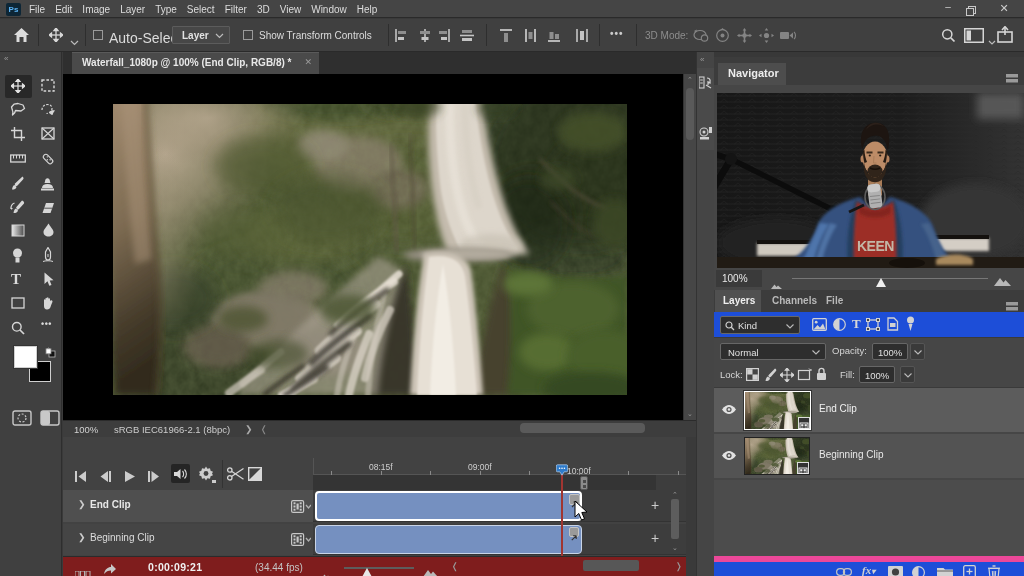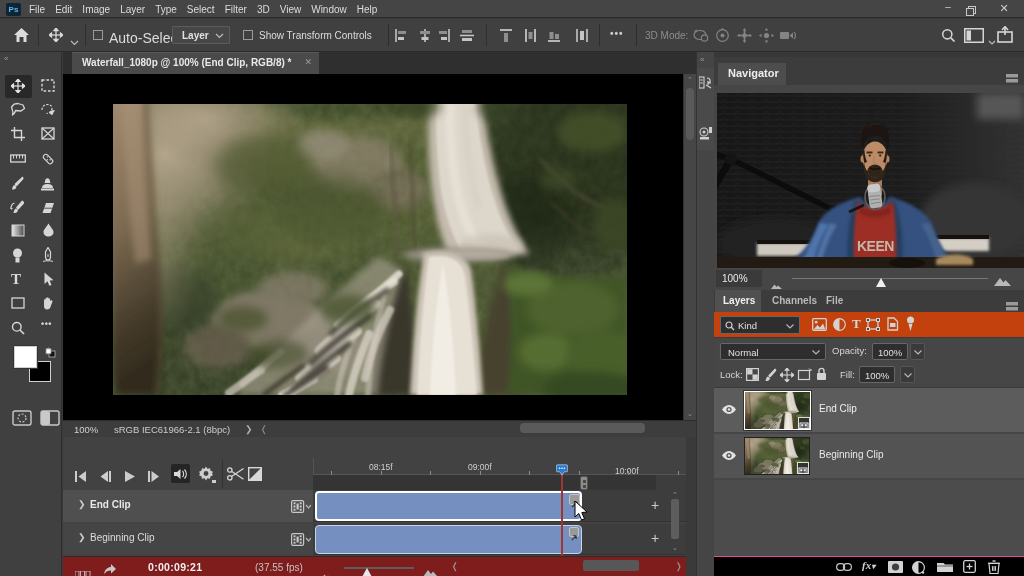--- a/index.html
+++ b/index.html
@@ -483,21 +483,21 @@
           </svg></div>
       <div class="abs" style="left:185px;top:9px;"><svg width="14" height="14" viewBox="0 0 14 14">
             <rect x="0.7" y="0.7" width="12.6" height="12.6" fill="none" stroke="#d8d8d8" stroke-width="1.4"></rect>
             <path d="M13.3 0.7 L13.3 13.3 L0.7 13.3 Z" fill="#d8d8d8"></path>
           </svg></div>
     </div>
 
     <div class="abs" style="left:250px;top:21px;width:373px;height:17px;border-bottom:1px solid #555;border-left:1px solid #555;">
       <span style="position:absolute;left:55px;top:4px;font-size:8.5px;color:#cfcfcf;">08:15f</span>
       <span style="position:absolute;left:154px;top:4px;font-size:8.5px;color:#cfcfcf;">09:00f</span>
-      <span style="position:absolute;left:253px;top:8px;font-size:8.5px;color:#cfcfcf;padding-left:48px;">10:00f</span>
+      <span style="position:absolute;left:253px;top:8px;font-size:8.5px;color:#cfcfcf;">10:00f</span>
       <div class="abs" style="left:17px;top:13px;width:1px;height:4px;background:#8a8a8a;"></div>
       <div class="abs" style="left:67px;top:13px;width:1px;height:4px;background:#8a8a8a;"></div>
       <div class="abs" style="left:116px;top:13px;width:1px;height:4px;background:#8a8a8a;"></div>
       <div class="abs" style="left:166px;top:13px;width:1px;height:4px;background:#8a8a8a;"></div>
       <div class="abs" style="left:215px;top:13px;width:1px;height:4px;background:#8a8a8a;"></div>
       <div class="abs" style="left:265px;top:13px;width:1px;height:4px;background:#8a8a8a;"></div>
       <div class="abs" style="left:314px;top:13px;width:1px;height:4px;background:#8a8a8a;"></div>
       <div class="abs" style="left:364px;top:13px;width:1px;height:4px;background:#8a8a8a;"></div>
     </div>
 
@@ -583,21 +583,21 @@
     <div class="abs" style="left:0;top:119px;width:623px;height:20px;background:#7f1d1d;border-top:1px solid #2b2b2b;">
       <div class="abs" style="left:12px;top:7px;"><svg width="16" height="7" viewBox="0 0 16 7">
             <rect x="0" y="0" width="4" height="6" fill="none" stroke="#b5b5b5"></rect>
             <rect x="5.5" y="0" width="4" height="6" fill="none" stroke="#b5b5b5"></rect>
             <rect x="11" y="0" width="4" height="6" fill="none" stroke="#b5b5b5"></rect>
           </svg></div>
       <div class="abs" style="left:40px;top:4px;"><svg width="14" height="12" viewBox="0 0 14 12">
             <path d="M1 11 C2 6 5 4 8 4 L8 1 L13 6 L8 10.5 L8 7.5 C5 7.5 3 8.5 1 11 Z" fill="#c8c8c8"></path>
           </svg></div>
       <span style="position:absolute;left:85px;top:4px;font-size:10.5px;color:#f0f0f0;font-weight:bold;letter-spacing:0.3px;">0:00:09:21</span>
-      <span style="position:absolute;left:192px;top:4.5px;font-size:10px;color:#c4c4c4;">(37.55 fps)</span>
+      <span style="position:absolute;left:192px;top:4.5px;font-size:10px;color:#c4c4c4;">(34.44 fps)</span>
       <div class="abs" style="left:258px;top:8px;"><svg width="11" height="6" viewBox="0 0 11 6">
             <path d="M0 6 L3.5 1.5 L5.5 4 L7 2.5 L11 6 Z" fill="#b9b9b9"></path>
           </svg></div>
       <div class="abs" style="left:281px;top:10px;width:70px;height:2px;background:#5d5d5d;"></div>
       <div class="abs" style="left:299px;top:6px;"><svg width="10" height="9" viewBox="0 0 10 9">
             <path d="M5 0 L10 9 L0 9 Z" fill="#e8e8e8"></path>
           </svg></div>
       <div class="abs" style="left:360px;top:6px;"><svg width="15" height="8" viewBox="0 0 15 8">
             <path d="M0 8 L5 1 L8 5 L10 2.5 L15 8 Z" fill="#b9b9b9"></path>
           </svg></div>
@@ -749,21 +749,21 @@
         <span style="position:absolute;left:8px;top:5px;font-size:10px;color:#f0f0f0;font-weight:bold;">Layers</span>
       </div>
       <span style="position:absolute;left:58px;top:5px;font-size:10px;color:#b9b9b9;font-weight:bold;">Channels</span>
       <span style="position:absolute;left:112px;top:5px;font-size:10px;color:#b9b9b9;font-weight:bold;">File</span>
       <div class="abs" style="left:292px;top:7px;"><svg width="12" height="9" viewBox="0 0 12 9">
             <rect x="0" y="0" width="12" height="3.5" fill="#9a9a9a"></rect>
             <rect x="0" y="5" width="12" height="3.5" fill="#9a9a9a"></rect>
           </svg></div>
     </div>
 
-    <div class="abs" id="filterrow" style="left:0;top:260px;width:310px;height:26px;background:#c2410c;border-bottom:1px solid #3a3a3a;">
+    <div class="abs" id="filterrow" style="left:0;top:260px;width:310px;height:26px;background:#1d4ed8;border-bottom:1px solid #3a3a3a;">
       <div class="abs" style="left:6px;top:4px;width:80px;height:18px;background:#2e2e2e;border:1px solid #676767;border-radius:2px;">
         <svg style="position:absolute;left:4px;top:4px;" width="10" height="10" viewBox="0 0 10 10">
             <circle cx="4" cy="4" r="3" fill="none" stroke="#cfcfcf" stroke-width="1.2"></circle>
             <line x1="6.3" y1="6.3" x2="9" y2="9" stroke="#cfcfcf" stroke-width="1.3"></line>
           </svg>
         <span style="position:absolute;left:17px;top:3px;font-size:9.5px;color:#e0e0e0;">Kind</span>
         <svg style="position:absolute;right:5px;top:6.5px;" width="8" height="5" viewBox="0 0 8 5">
             <path d="M0.5 0.5 L4 4 L7.5 0.5" fill="none" stroke="#bbb" stroke-width="1.1"></path>
           </svg>
       </div>
@@ -890,21 +890,21 @@
                 <rect x="2.2" y="5.6" width="2.2" height="2.2" fill="#eee"></rect>
                 <rect x="5.6" y="5.6" width="2.2" height="2.2" fill="#eee"></rect>
               </svg></div>
         </div>
         <span style="position:absolute;left:105px;top:15px;font-size:10px;color:#e8e8e8;">Beginning Clip</span>
       </div>
     </div>
 
     <div class="abs" style="left:0;top:428px;width:310px;height:76px;background:#4c4c4c;"></div>
 
-    <div class="abs" id="layersbottom" style="left:0;top:504px;width:310px;height:20px;background:#000000;border-top:1px solid #ec4899;">
+    <div class="abs" id="layersbottom" style="left:0;top:504px;width:310px;height:20px;background:#1d4ed8;border-top:6px solid #ec4899;">
       <svg class="abs" style="left:122px;top:6px;" width="16" height="8" viewBox="0 0 16 8">
           <g fill="none" stroke="#c2c2c2" stroke-width="1.2">
             <rect x="0.6" y="0.6" width="8" height="6.8" rx="3.4"></rect>
             <rect x="7.4" y="0.6" width="8" height="6.8" rx="3.4"></rect>
           </g>
         </svg>
       <div class="abs" style="left:148px;top:2px;color:#d2d2d2;font-size:11px;font-style:italic;font-weight:bold;font-family:'Liberation Serif',serif;">fx<span style="font-size:8px;">▾</span></div>
       <svg class="abs" style="left:174px;top:4px;" width="15" height="12" viewBox="0 0 15 12">
           <rect x="0" y="0" width="15" height="12" rx="1" fill="#d2d2d2"></rect>
           <circle cx="7.5" cy="6" r="3.6" fill="#404040"></circle>

